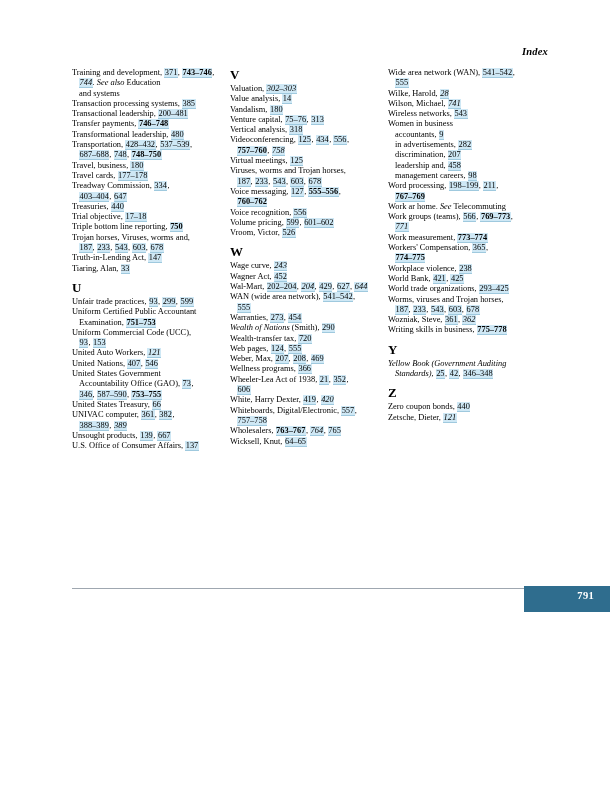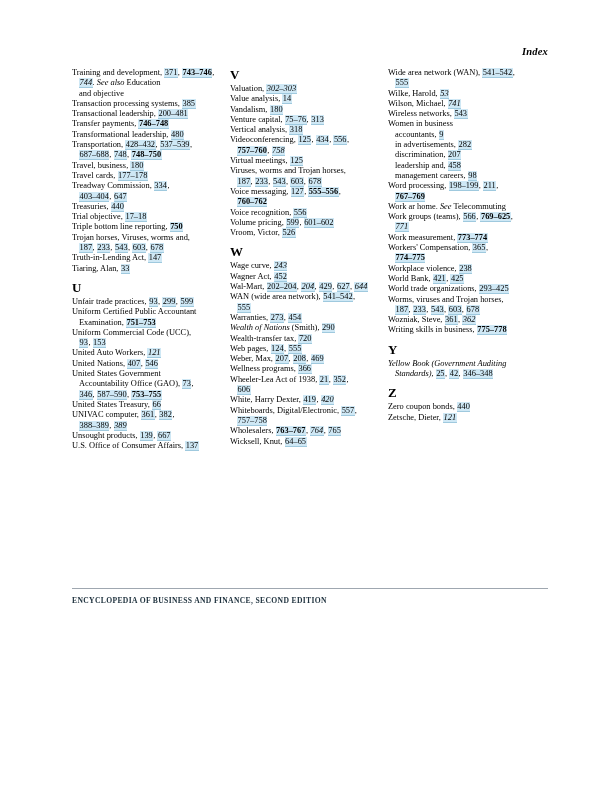--- a/index.html
+++ b/index.html
@@ -119,21 +119,21 @@
 </head>
 <body>
 
 <div class="page">
 
   <div class="header">Index</div>
 
   <div class="columns">
     <div class="col">
         <div class="entry">Training and development, <span class="hl">371</span>, <span class="hl bd">743–746</span>, <span class="hl it">744</span>. <span class="it">See also</span> Education</div>
-        <div class="entry sub">and objective</div>
+        <div class="entry sub">and systems</div>
         <div class="entry">Transaction processing systems, <span class="hl">385</span></div>
         <div class="entry">Transactional leadership, <span class="hl">200–481</span></div>
         <div class="entry">Transfer payments, <span class="hl bd">746–748</span></div>
         <div class="entry">Transformational leadership, <span class="hl">480</span></div>
         <div class="entry">Transportation, <span class="hl">428–432</span>, <span class="hl">537–539</span>,</div>
         <div class="entry sub"><span class="hl">687–688</span>, <span class="hl">748</span>, <span class="hl bd">748–750</span></div>
         <div class="entry">Travel, business, <span class="hl">180</span></div>
         <div class="entry">Travel cards, <span class="hl">177–178</span></div>
         <div class="entry">Treadway Commission, <span class="hl">334</span>,</div>
         <div class="entry sub"><span class="hl">403–404</span>, <span class="hl">647</span></div>
@@ -194,33 +194,33 @@
         <div class="entry sub"><span class="hl">606</span></div>
         <div class="entry">White, Harry Dexter, <span class="hl">419</span>, <span class="hl it">420</span></div>
         <div class="entry">Whiteboards, Digital/Electronic, <span class="hl">557</span>,</div>
         <div class="entry sub"><span class="hl">757–758</span></div>
         <div class="entry">Wholesalers, <span class="hl bd">763–767</span>, <span class="hl it">764</span>, <span class="hl">765</span></div>
         <div class="entry">Wicksell, Knut, <span class="hl">64–65</span></div>
       </div>
     <div class="col">
         <div class="entry">Wide area network (WAN), <span class="hl">541–542</span>,</div>
         <div class="entry sub"><span class="hl">555</span></div>
-        <div class="entry">Wilke, Harold, <span class="hl it">53</span></div>
+        <div class="entry">Wilke, Harold, <span class="hl it">28</span></div>
         <div class="entry">Wilson, Michael, <span class="hl it">741</span></div>
         <div class="entry">Wireless networks, <span class="hl">543</span></div>
         <div class="entry">Women in business</div>
         <div class="entry sub">accountants, <span class="hl">9</span></div>
         <div class="entry sub">in advertisements, <span class="hl">282</span></div>
         <div class="entry sub">discrimination, <span class="hl">207</span></div>
         <div class="entry sub">leadership and, <span class="hl">458</span></div>
         <div class="entry sub">management careers, <span class="hl">98</span></div>
         <div class="entry">Word processing, <span class="hl">198–199</span>, <span class="hl">211</span>,</div>
         <div class="entry sub"><span class="hl bd">767–769</span></div>
         <div class="entry">Work ar home. <span class="it">See</span> Telecommuting</div>
-        <div class="entry">Work groups (teams), <span class="hl">566</span>, <span class="hl bd">769–625</span>,</div>
+        <div class="entry">Work groups (teams), <span class="hl">566</span>, <span class="hl bd">769–773</span>,</div>
         <div class="entry sub"><span class="hl it">771</span></div>
         <div class="entry">Work measurement, <span class="hl bd">773–774</span></div>
         <div class="entry">Workers' Compensation, <span class="hl">365</span>,</div>
         <div class="entry sub"><span class="hl bd">774–775</span></div>
         <div class="entry">Workplace violence, <span class="hl">238</span></div>
         <div class="entry">World Bank, <span class="hl">421</span>, <span class="hl">425</span></div>
         <div class="entry">World trade organizations, <span class="hl">293–425</span></div>
         <div class="entry">Worms, viruses and Trojan horses,</div>
         <div class="entry sub"><span class="hl">187</span>, <span class="hl">233</span>, <span class="hl">543</span>, <span class="hl">603</span>, <span class="hl">678</span></div>
         <div class="entry">Wozniak, Steve, <span class="hl">361</span>, <span class="hl it">362</span></div>
@@ -229,16 +229,18 @@
         <div class="entry"><span class="it">Yellow Book (Government Auditing</span></div>
         <div class="entry sub"><span class="it">Standards)</span>, <span class="hl">25</span>, <span class="hl">42</span>, <span class="hl">346–348</span></div>
         <div class="letter">Z</div>
         <div class="entry">Zero coupon bonds, <span class="hl">440</span></div>
         <div class="entry">Zetsche, Dieter, <span class="hl it">121</span></div>
       </div>
   </div>
 
   <div class="footer">
     <div class="footer-rule"></div>
-    <div class="footer-text">ENCYCLOPEDIA OF BUSINESS AND FINANCE, SECOND EDITION</div>
+    <div class="folio-box" style="background: rgb(47, 109, 142);">
+      <div class="folio-num">791</div>
+    </div>
   </div>
 
 </div>
 
 </body></html>

